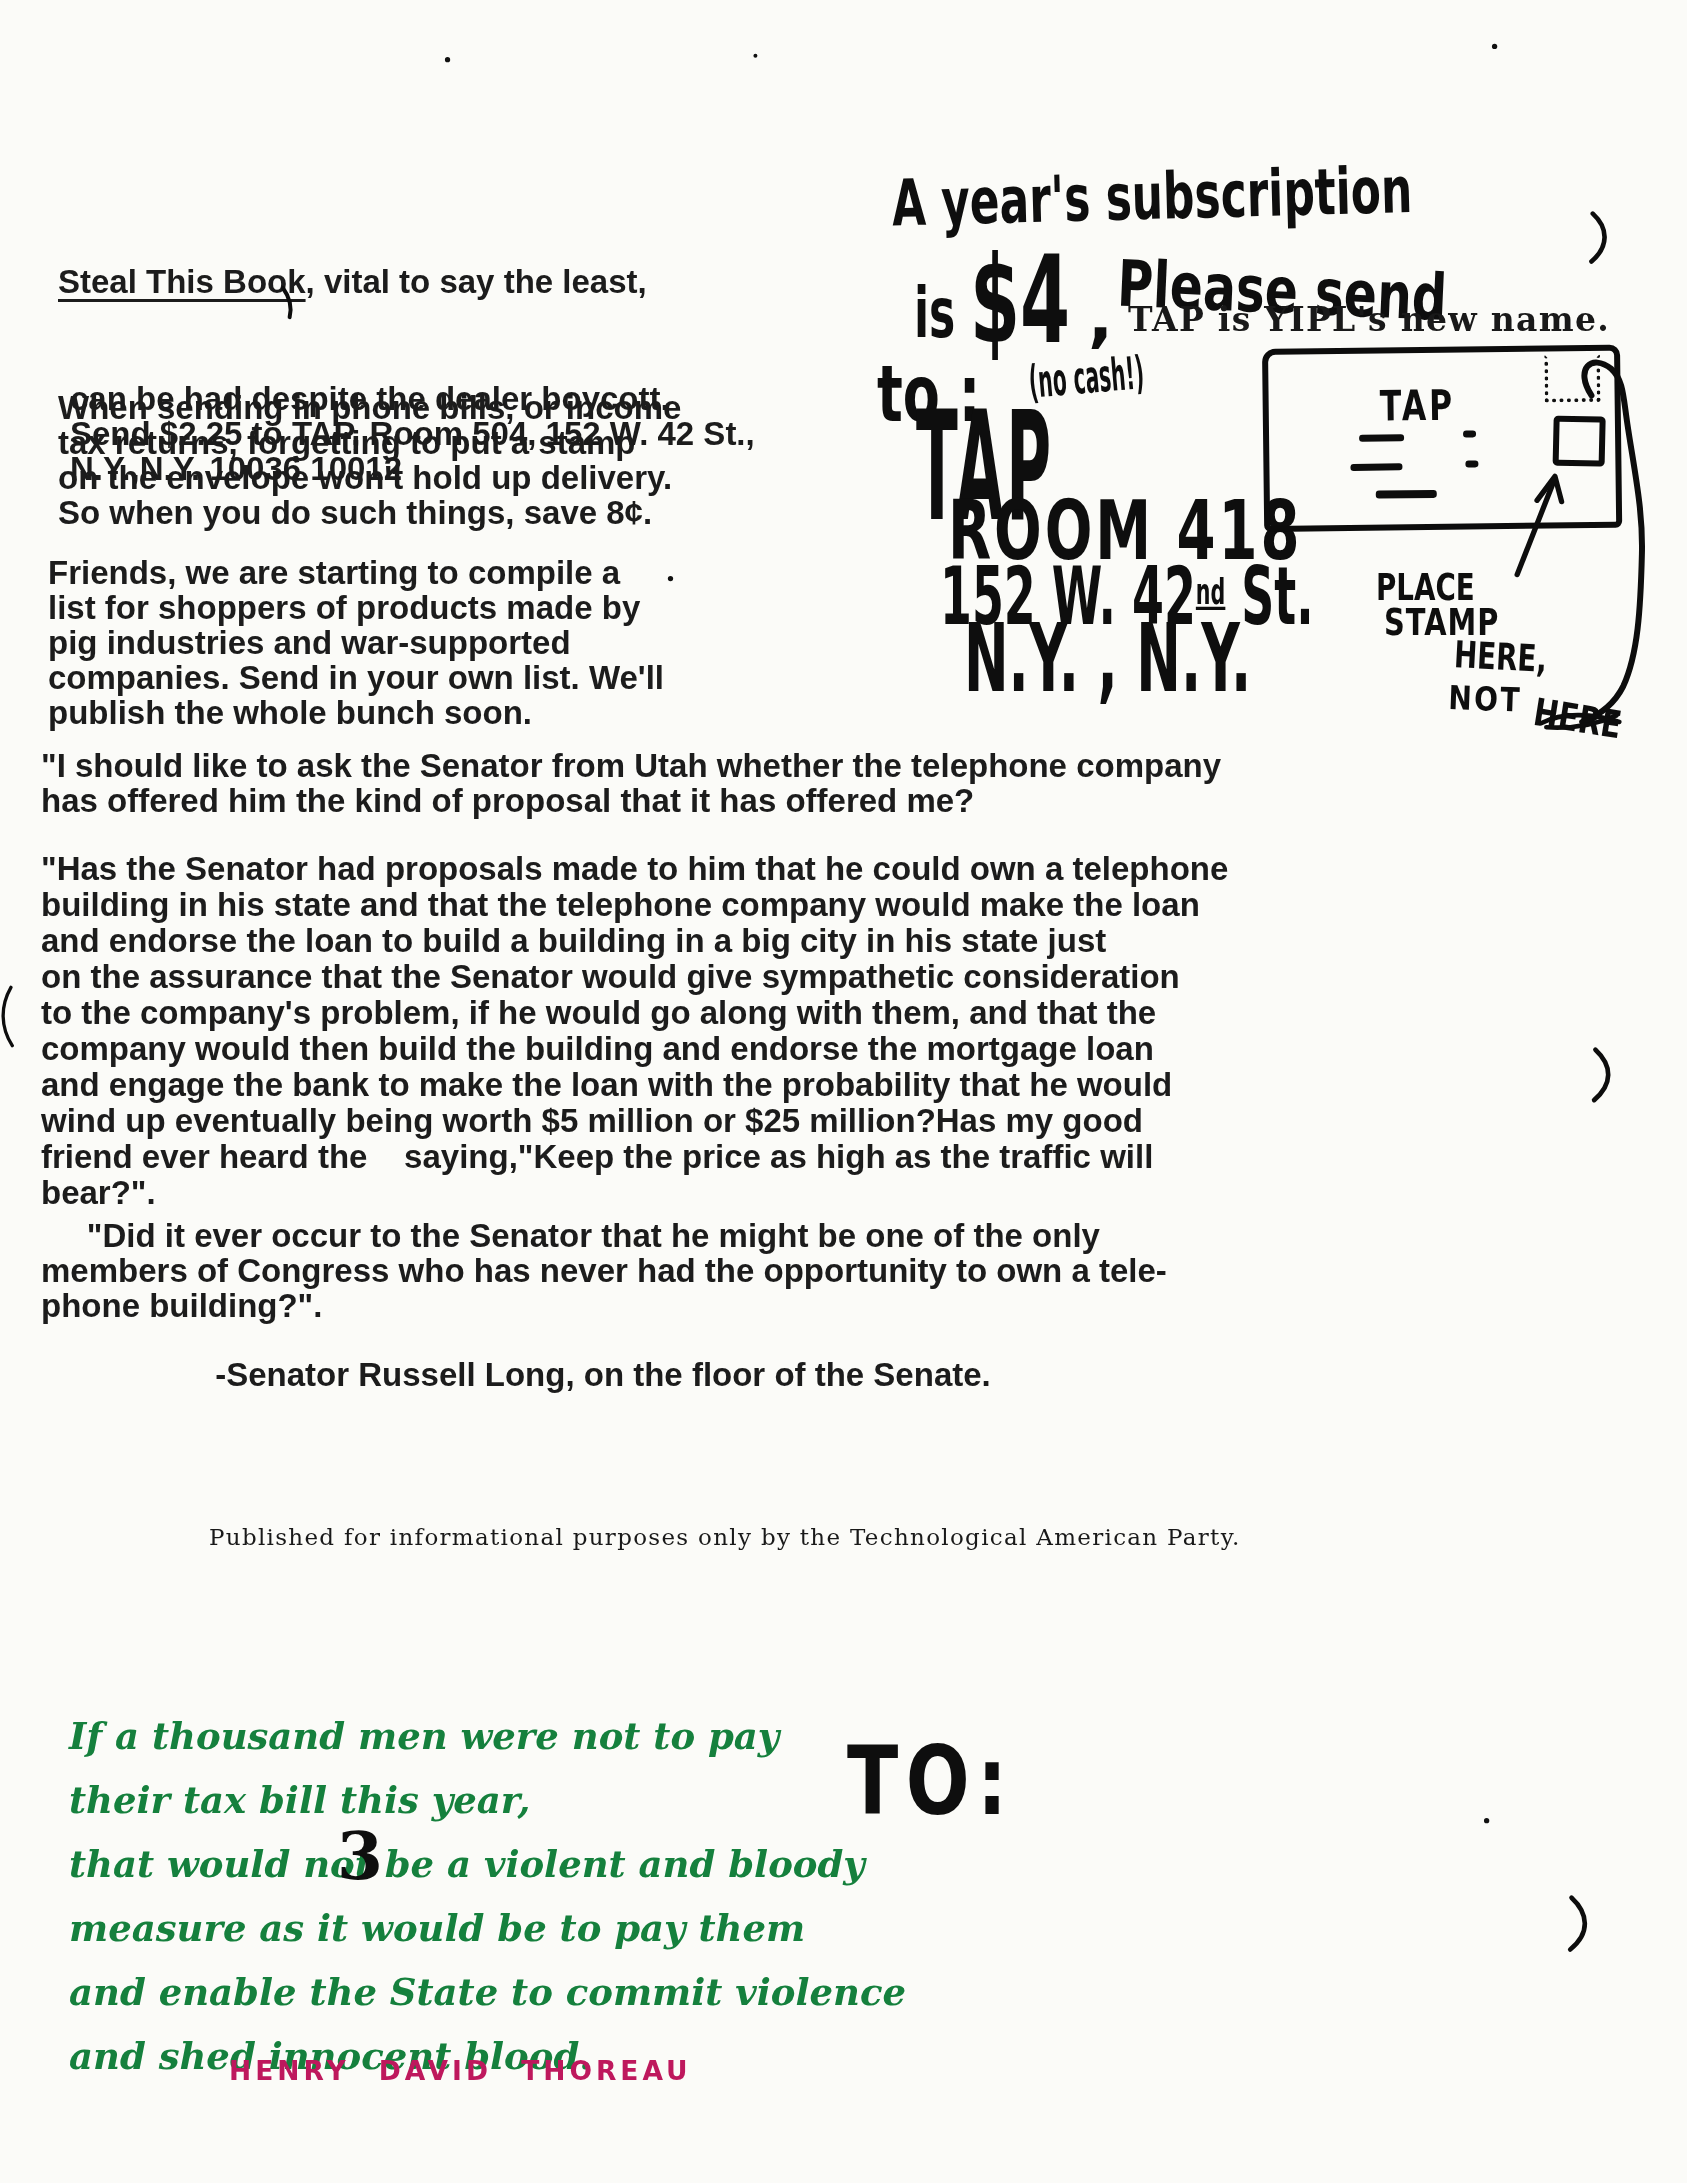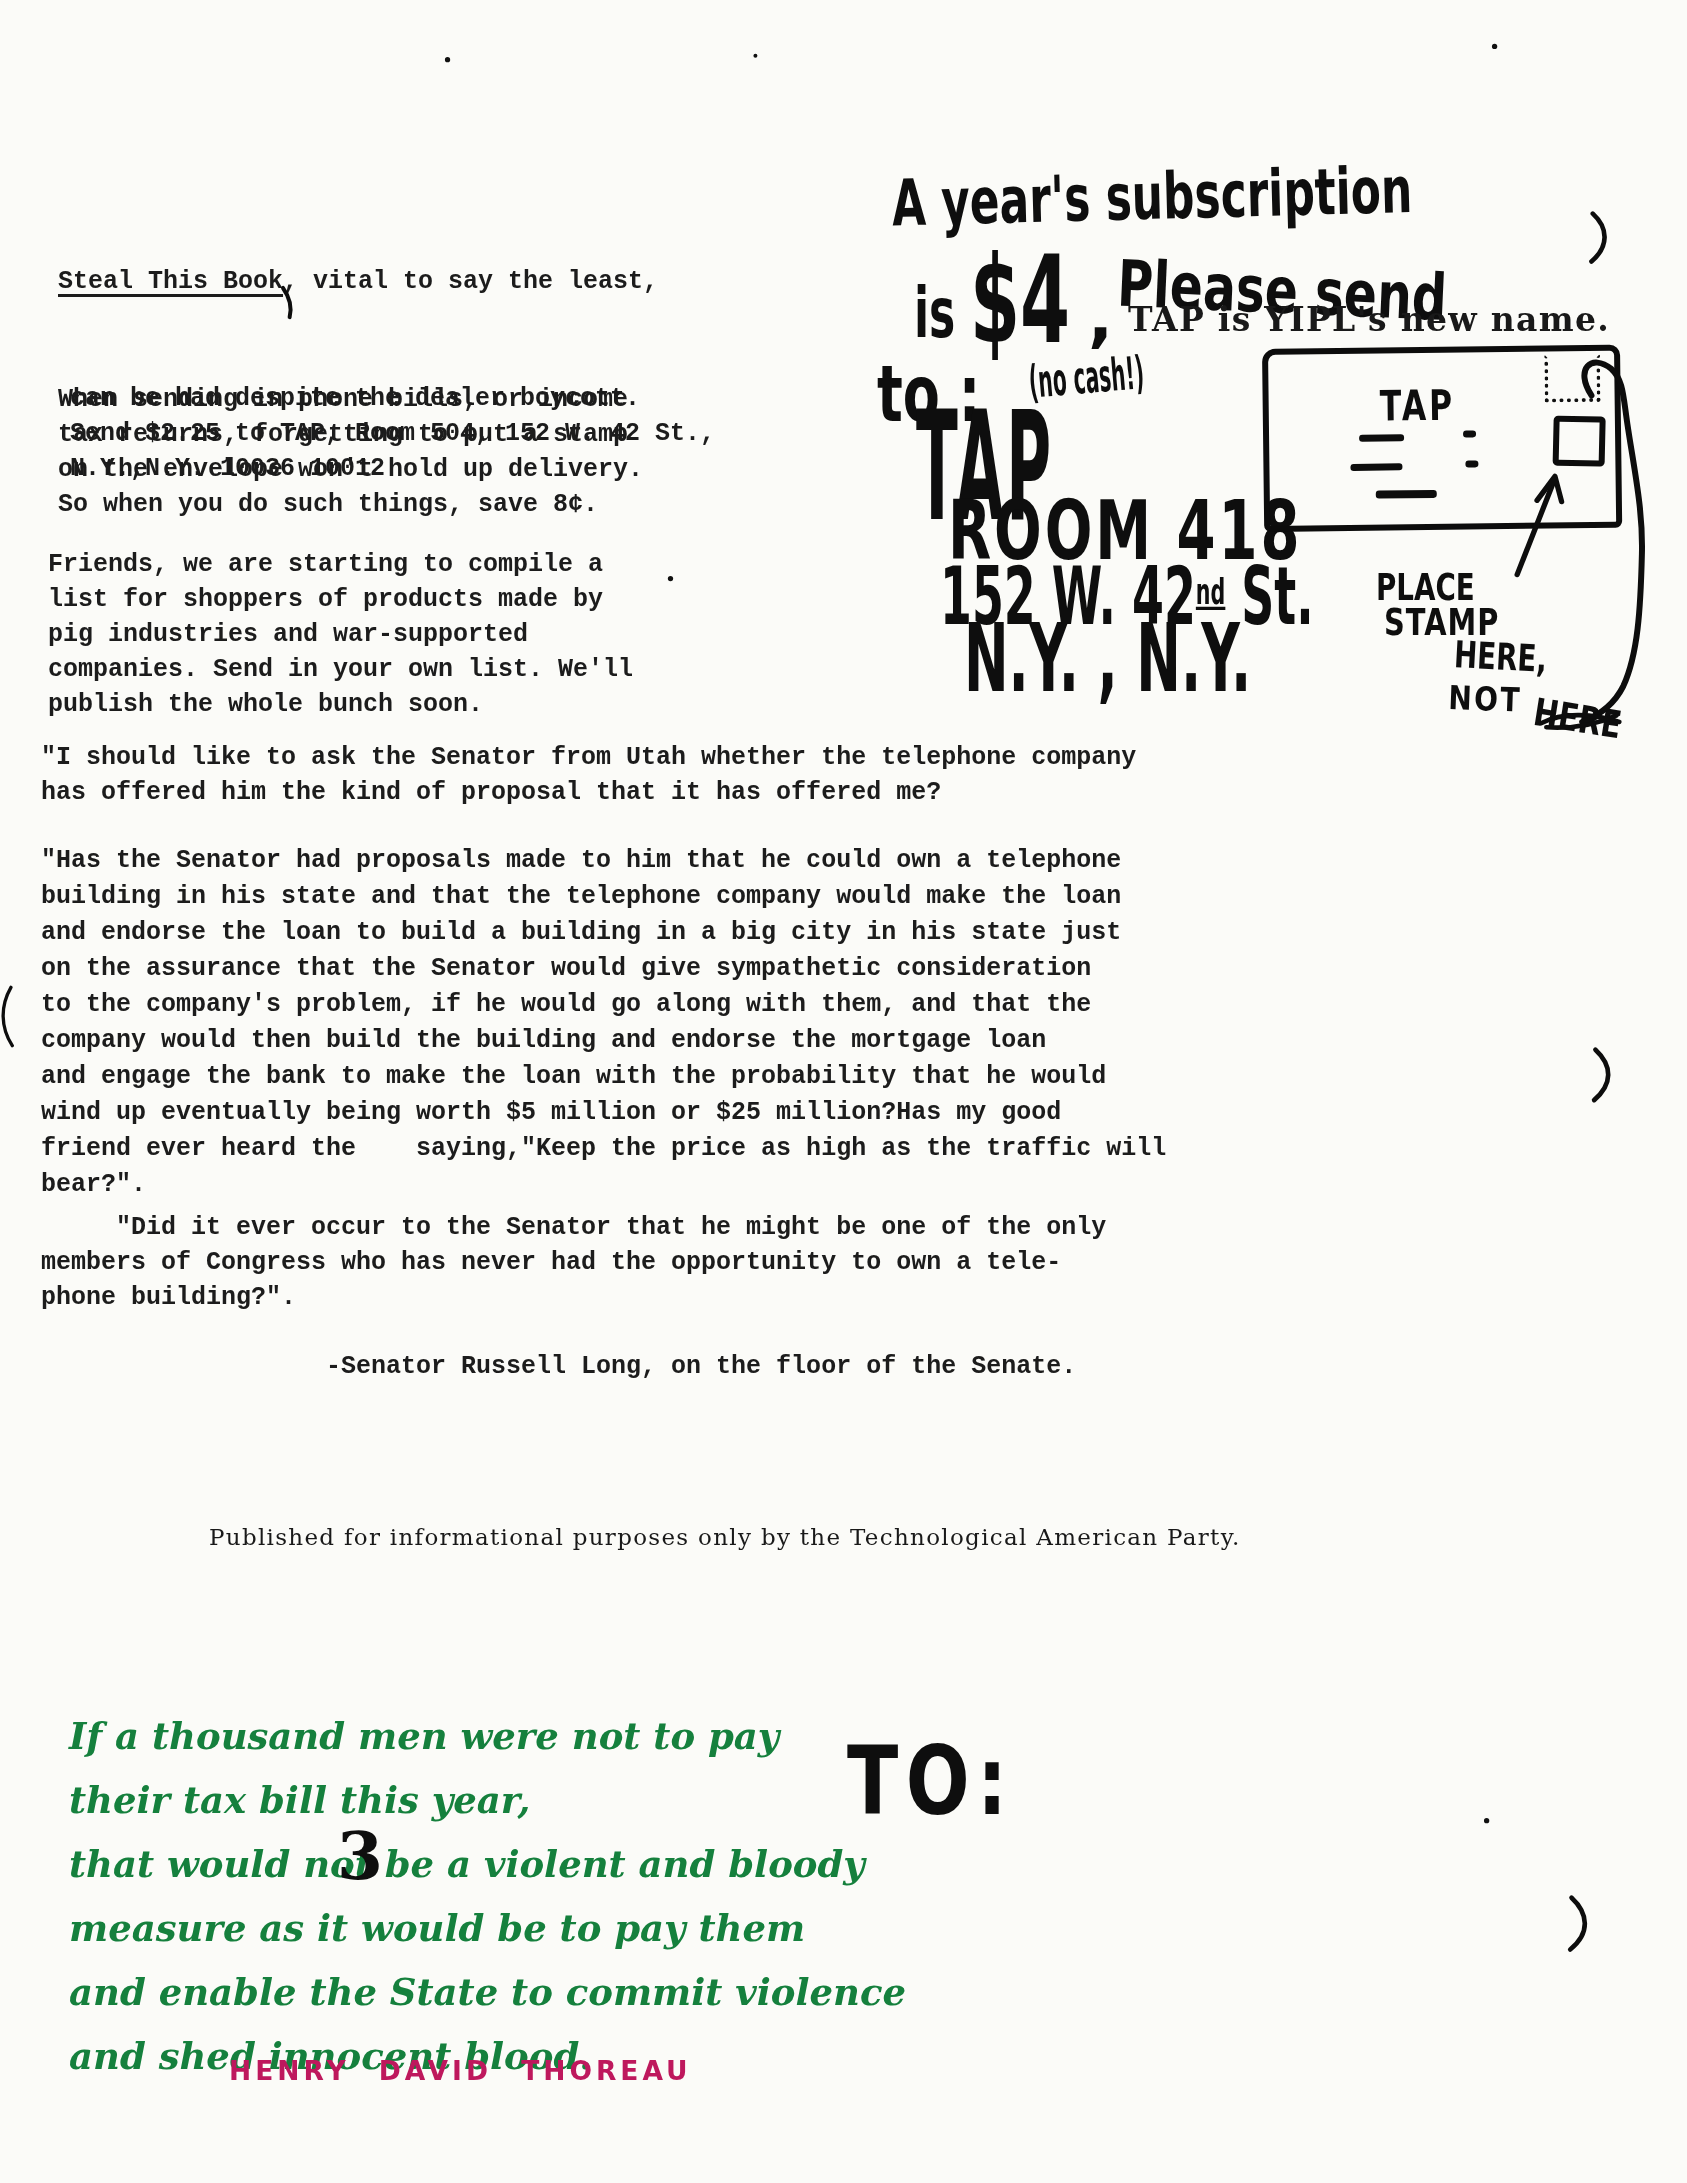--- a/index.html
+++ b/index.html
@@ -3,22 +3,22 @@
 <meta charset="utf-8">
 <style>
   html,body{margin:0;padding:0;background:#6e6e6e;}
   #page{
     position:relative;width:1688px;height:2183px;margin:0 auto;
     background:#fbfbf8;overflow:hidden;
     font-family:"Liberation Mono",monospace;color:#1a1a1a;
   }
   .typed{
     position:absolute;
-    font-family:Liberation Mono, monospace;
-    font-weight:700;font-size:25px;line-height:35px;
+    font-family:Liberation Sans, sans-serif;
+    font-weight:700;font-size:33px;line-height:35px;
     white-space:pre;color:#1c1c1c;
   }
   .typed pre{margin:12px;font:inherit;white-space:pre;}
   .ul{text-decoration:underline;text-decoration-thickness:3.3px;text-underline-offset:6px;}
   .serifline{
     position:absolute;font-family:"DejaVu Serif",serif;color:#191919;white-space:nowrap;
   }
   .hw{
     position:absolute;font-family:"DejaVu Sans",sans-serif;font-weight:700;
     color:#0e0e0e;transform-origin:left top;white-space:nowrap;line-height:1;

